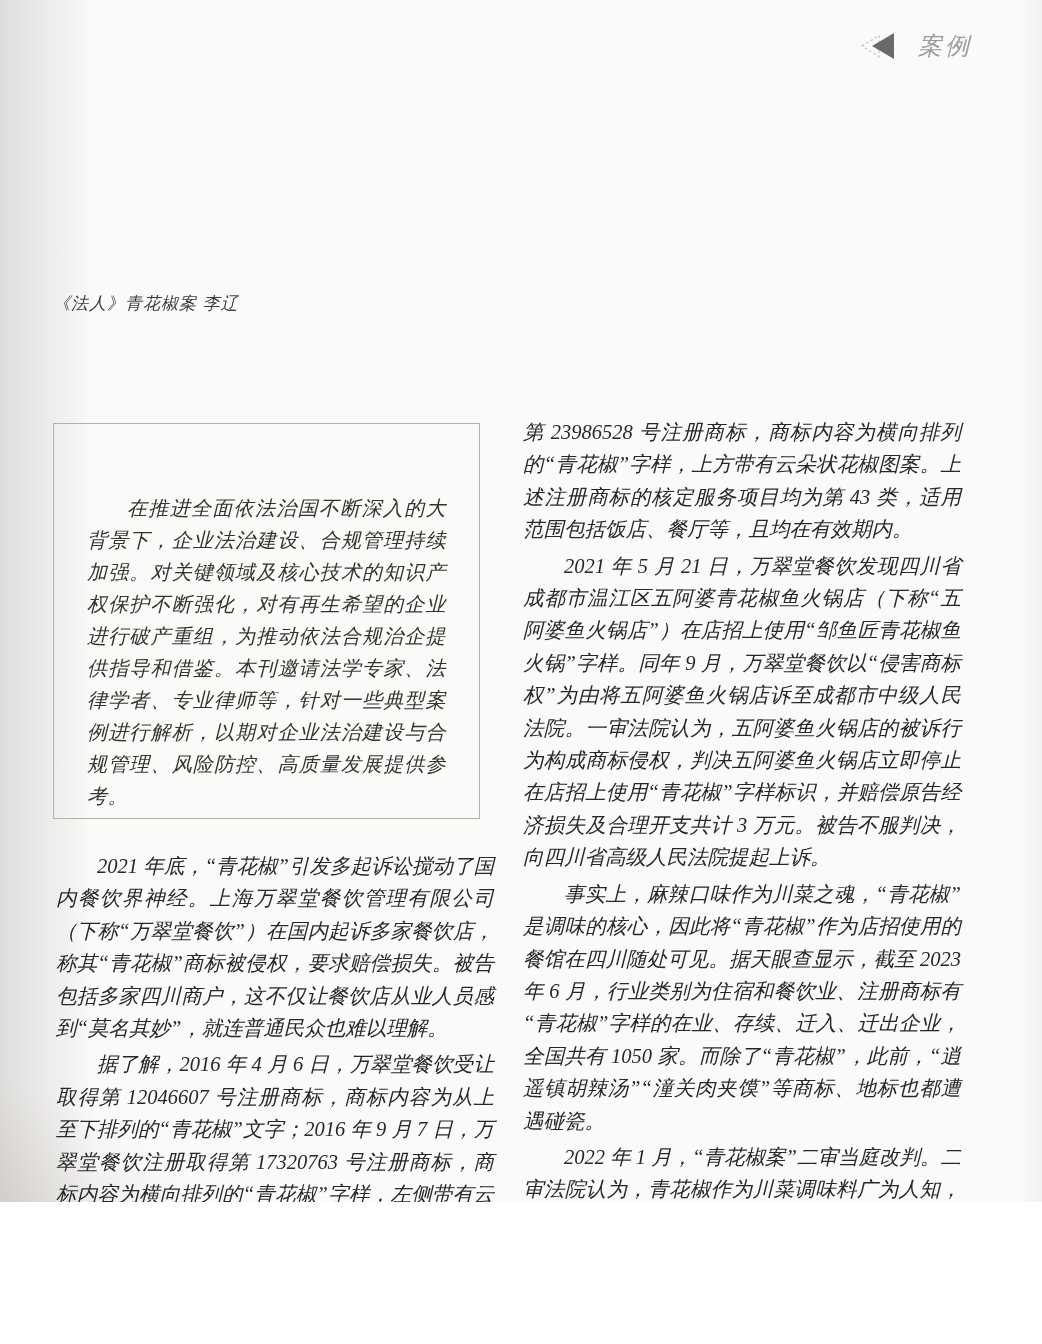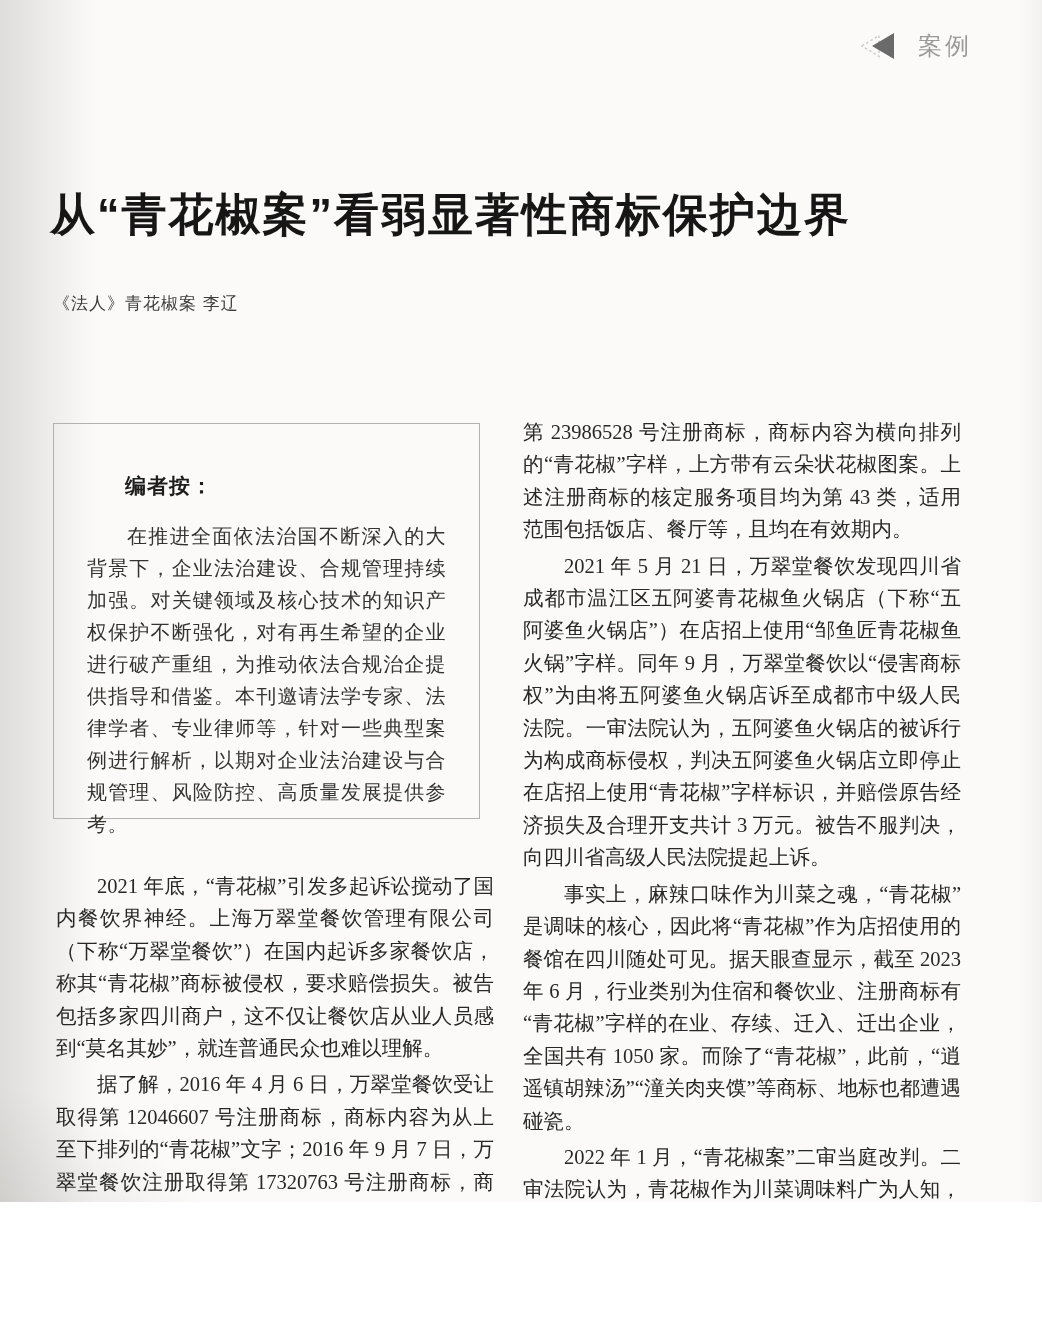--- a/index.html
+++ b/index.html
@@ -8,20 +8,21 @@
     font-family:"Liberation Sans", sans-serif;
     background:#ffffff;
   }
   .page{
     position:relative;width:1042px;height:1202px;overflow:hidden;
     background-color:#fbfaf9;
     background-image:
       linear-gradient(90deg, rgba(125,120,114,0.22) 0px, rgba(125,120,114,0) 95px),
       linear-gradient(270deg, rgba(125,120,114,0.07) 0px, rgba(125,120,114,0) 22px),
       radial-gradient(circle at -40px 1380px, rgba(95,90,84,0.30) 0px, rgba(95,90,84,0) 300px);
+    font-style: italic;
   }
 
   
   .header-cat{
     position:absolute;top:30px;right:70px;
     display:flex;align-items:center;
   }
   .header-cat .cat-label{
     font-size:24px;color:#9b9a98;letter-spacing:3px;margin-left:12px;
   }
@@ -50,21 +51,21 @@
   }
   .editor-body{
     margin:20px 0 0 0;
     font-family:"Liberation Serif", serif;
     font-size:20px;line-height:32px;color:#333330;
     text-align:justify;text-indent:2em;letter-spacing:0.5px;
   }
 
   
   .col{position:absolute;width:446px;}
-  .col-left{left:52px;top:866px;}
+  .col-left{left:52px;top:846px;}
   .col-right{left:519px;top:412px;}
   p.body{
     margin:4px;
     font-family:"Liberation Serif", serif;
     font-size:20.5px;line-height:32.4px;color:#272727;
     text-align:justify;text-indent:2em;
   }
   p.body.no-indent{text-indent:0;}
 
   
@@ -91,25 +92,23 @@
 <div class="page">
 
   <div class="header-cat">
     <svg width="46" height="30" viewBox="0 0 46 30">
       <polygon points="2,15 19,4.5 19,25.5" fill="none" stroke="#cbc9c6" stroke-width="1.4" stroke-dasharray="2.5 2.5"></polygon>
       <polygon points="12,15 34,2 34,28" fill="#6a6a6a"></polygon>
     </svg>
     <span class="cat-label">案例</span>
   </div>
 
-  <h1 class="title">从“青花椒案”看弱显著性商标保护边界</h1>
   <div class="byline">《法人》青花椒案 李辽</div>
 
   <div class="editor-box">
-    <p class="editor-label">编者按：</p>
     <p class="editor-body">在推进全面依法治国不断深入的大背景下，企业法治建设、合规管理持续加强。对关键领域及核心技术的知识产权保护不断强化，对有再生希望的企业进行破产重组，为推动依法合规治企提供指导和借鉴。本刊邀请法学专家、法律学者、专业律师等，针对一些典型案例进行解析，以期对企业法治建设与合规管理、风险防控、高质量发展提供参考。</p>
   </div>
 
   <div class="col col-left">
     <p class="body">2021 年底，“青花椒”引发多起诉讼搅动了国内餐饮界神经。上海万翠堂餐饮管理有限公司（下称“万翠堂餐饮”）在国内起诉多家餐饮店，称其“青花椒”商标被侵权，要求赔偿损失。被告包括多家四川商户，这不仅让餐饮店从业人员感到“莫名其妙”，就连普通民众也难以理解。</p>
     <p class="body">据了解，2016 年 4 月 6 日，万翠堂餐饮受让取得第 12046607 号注册商标，商标内容为从上至下排列的“青花椒”文字；2016 年 9 月 7 日，万翠堂餐饮注册取得第 17320763 号注册商标，商标内容为横向排列的“青花椒”字样，左侧带有云朵状花椒图案；2018 年 6 月 21 日，万翠堂餐饮注册取得</p>
   </div>
 
   <div class="col col-right">
     <p class="body no-indent">第 23986528 号注册商标，商标内容为横向排列的“青花椒”字样，上方带有云朵状花椒图案。上述注册商标的核定服务项目均为第 43 类，适用范围包括饭店、餐厅等，且均在有效期内。</p>

